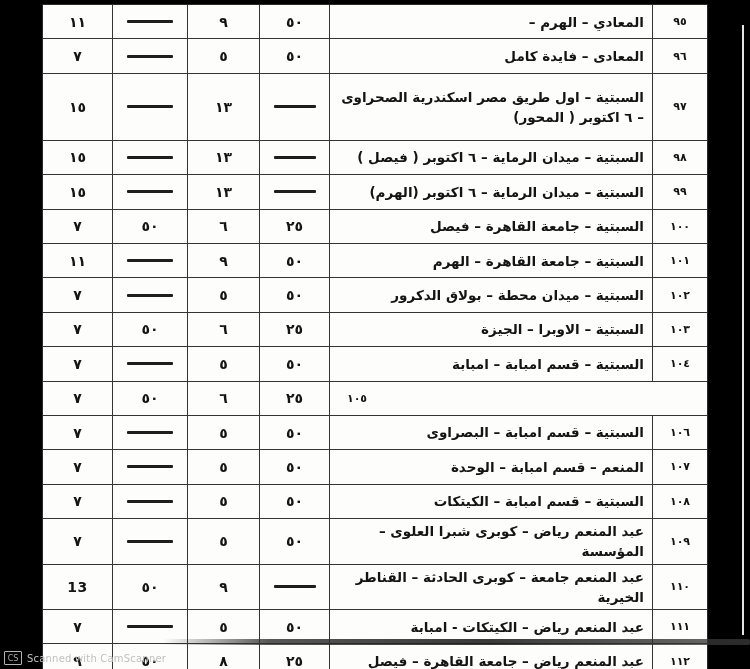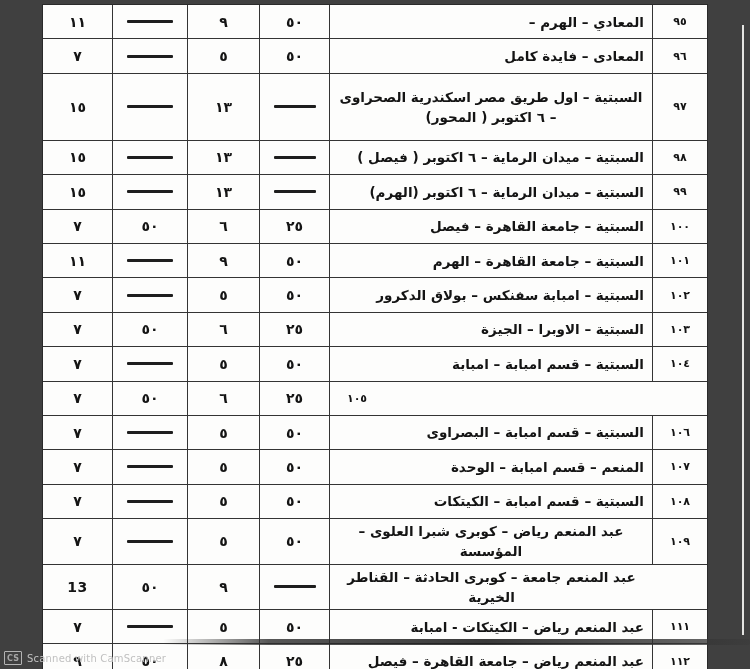--- a/index.html
+++ b/index.html
@@ -2,21 +2,21 @@
 <html><head>
 <meta charset="utf-8">
 <style>
   html,body{margin:0;padding:0;}
   body{
     width:750px;height:669px;position:relative;overflow:hidden;
     background:#fdfdfc;
     font-family:"DejaVu Sans", sans-serif;
     color:#141414;
   }
-  .page{position:absolute;inset:0;background:#404040;}
+  .page{position:absolute;inset:0;background:#000000;}
   .doc-table{
     position:absolute;left:42px;top:4px;width:664px;
     border:1.6px solid #2a2a2a;border-bottom:3px solid #161616;
     background:#fdfdfc;
     box-sizing:content-box;
   }
   .row{display:flex;min-height:33.4px;align-items:stretch;}
   .row + .row{border-top:1.5px solid #343434;}
   .row.tall{min-height:66px;}
   .cell{
@@ -25,21 +25,21 @@
     font-weight:bold;
   }
   .cell:last-child{border-right:none;}
   .c1{width:70px;}
   .c2{width:75px;}
   .c3{width:72px;}
   .c4{width:70px;}
   .fare{font-size:14px;letter-spacing:0.5px;}
   .name{
     width:323px;direction:rtl;justify-content:flex-start;
-    padding:2px 8px;font-size:13.5px;line-height:1.5;text-align:center;
+    padding:2px 8px;font-size:13.5px;line-height:1.5;text-align:right;
   }
   .num{width:54px;direction:rtl;font-size:11px;justify-content:center;}
   .dash{display:inline-block;width:46px;height:3px;background:#1e1e1e;border-radius:1px;}
   .c4 .dash{width:42px;}
   .scan-strip{
     position:absolute;left:163px;top:639px;width:587px;height:6px;
     background:linear-gradient(to right, rgba(45,45,45,0), rgba(45,45,45,0.8) 18%, rgba(30,30,30,0.88) 55%, rgba(60,60,60,0.75));
     border-radius:2px;
   }
   .scan-edge{
@@ -47,21 +47,21 @@
     background:#e4e4e2;
   }
   .watermark{
     position:absolute;left:4px;top:650px;height:16px;
     display:flex;align-items:center;gap:5px;
   }
   .cs-badge{
     display:inline-flex;align-items:center;justify-content:center;
     border:1.5px solid #b3b3b3;border-radius:1px;
     width:16px;height:12px;
-    font-size:8px;font-weight:bold;color:#a6a6a6;letter-spacing:0;
+    font-size:8px;font-weight:normal;color:#a6a6a6;letter-spacing:0;
   }
   .wm-text{font-size:10px;color:#c0c0c0;letter-spacing:0.2px;}
 </style>
 </head>
 <body>
 
 <div class="page">
   <div class="doc-table" id="routes-table">
       <div class="row">
         <div class="cell fare c1">
@@ -210,21 +210,21 @@
         <div class="cell fare c2">
           <span class="dash"></span>
         </div>
         <div class="cell fare c3">
           <span>٥</span>
         </div>
         <div class="cell fare c4">
           <span>٥٠</span>
         </div>
         <div class="cell name">
-          <span>السبتية – امبابة سفنكس – بولاق الدكرور</span>
+          <span>السبتية – ميدان محطة – بولاق الدكرور</span>
         </div>
         <div class="cell num">
           <span>١٠٢</span>
         </div>
       </div>
       <div class="row">
         <div class="cell fare c1">
           <span>٧</span>
         </div>
         <div class="cell fare c2">
@@ -368,20 +368,23 @@
           <span>٥٠</span>
         </div>
         <div class="cell fare c3">
           <span>٩</span>
         </div>
         <div class="cell fare c4">
           <span class="dash"></span>
         </div>
         <div class="cell name">
           <span>عبد المنعم جامعة – كوبرى الحادثة – القناطر الخيرية</span>
+        </div>
+        <div class="cell num">
+          <span>١١٠</span>
         </div>
       </div>
       <div class="row">
         <div class="cell fare c1">
           <span>٧</span>
         </div>
         <div class="cell fare c2">
           <span class="dash"></span>
         </div>
         <div class="cell fare c3">

